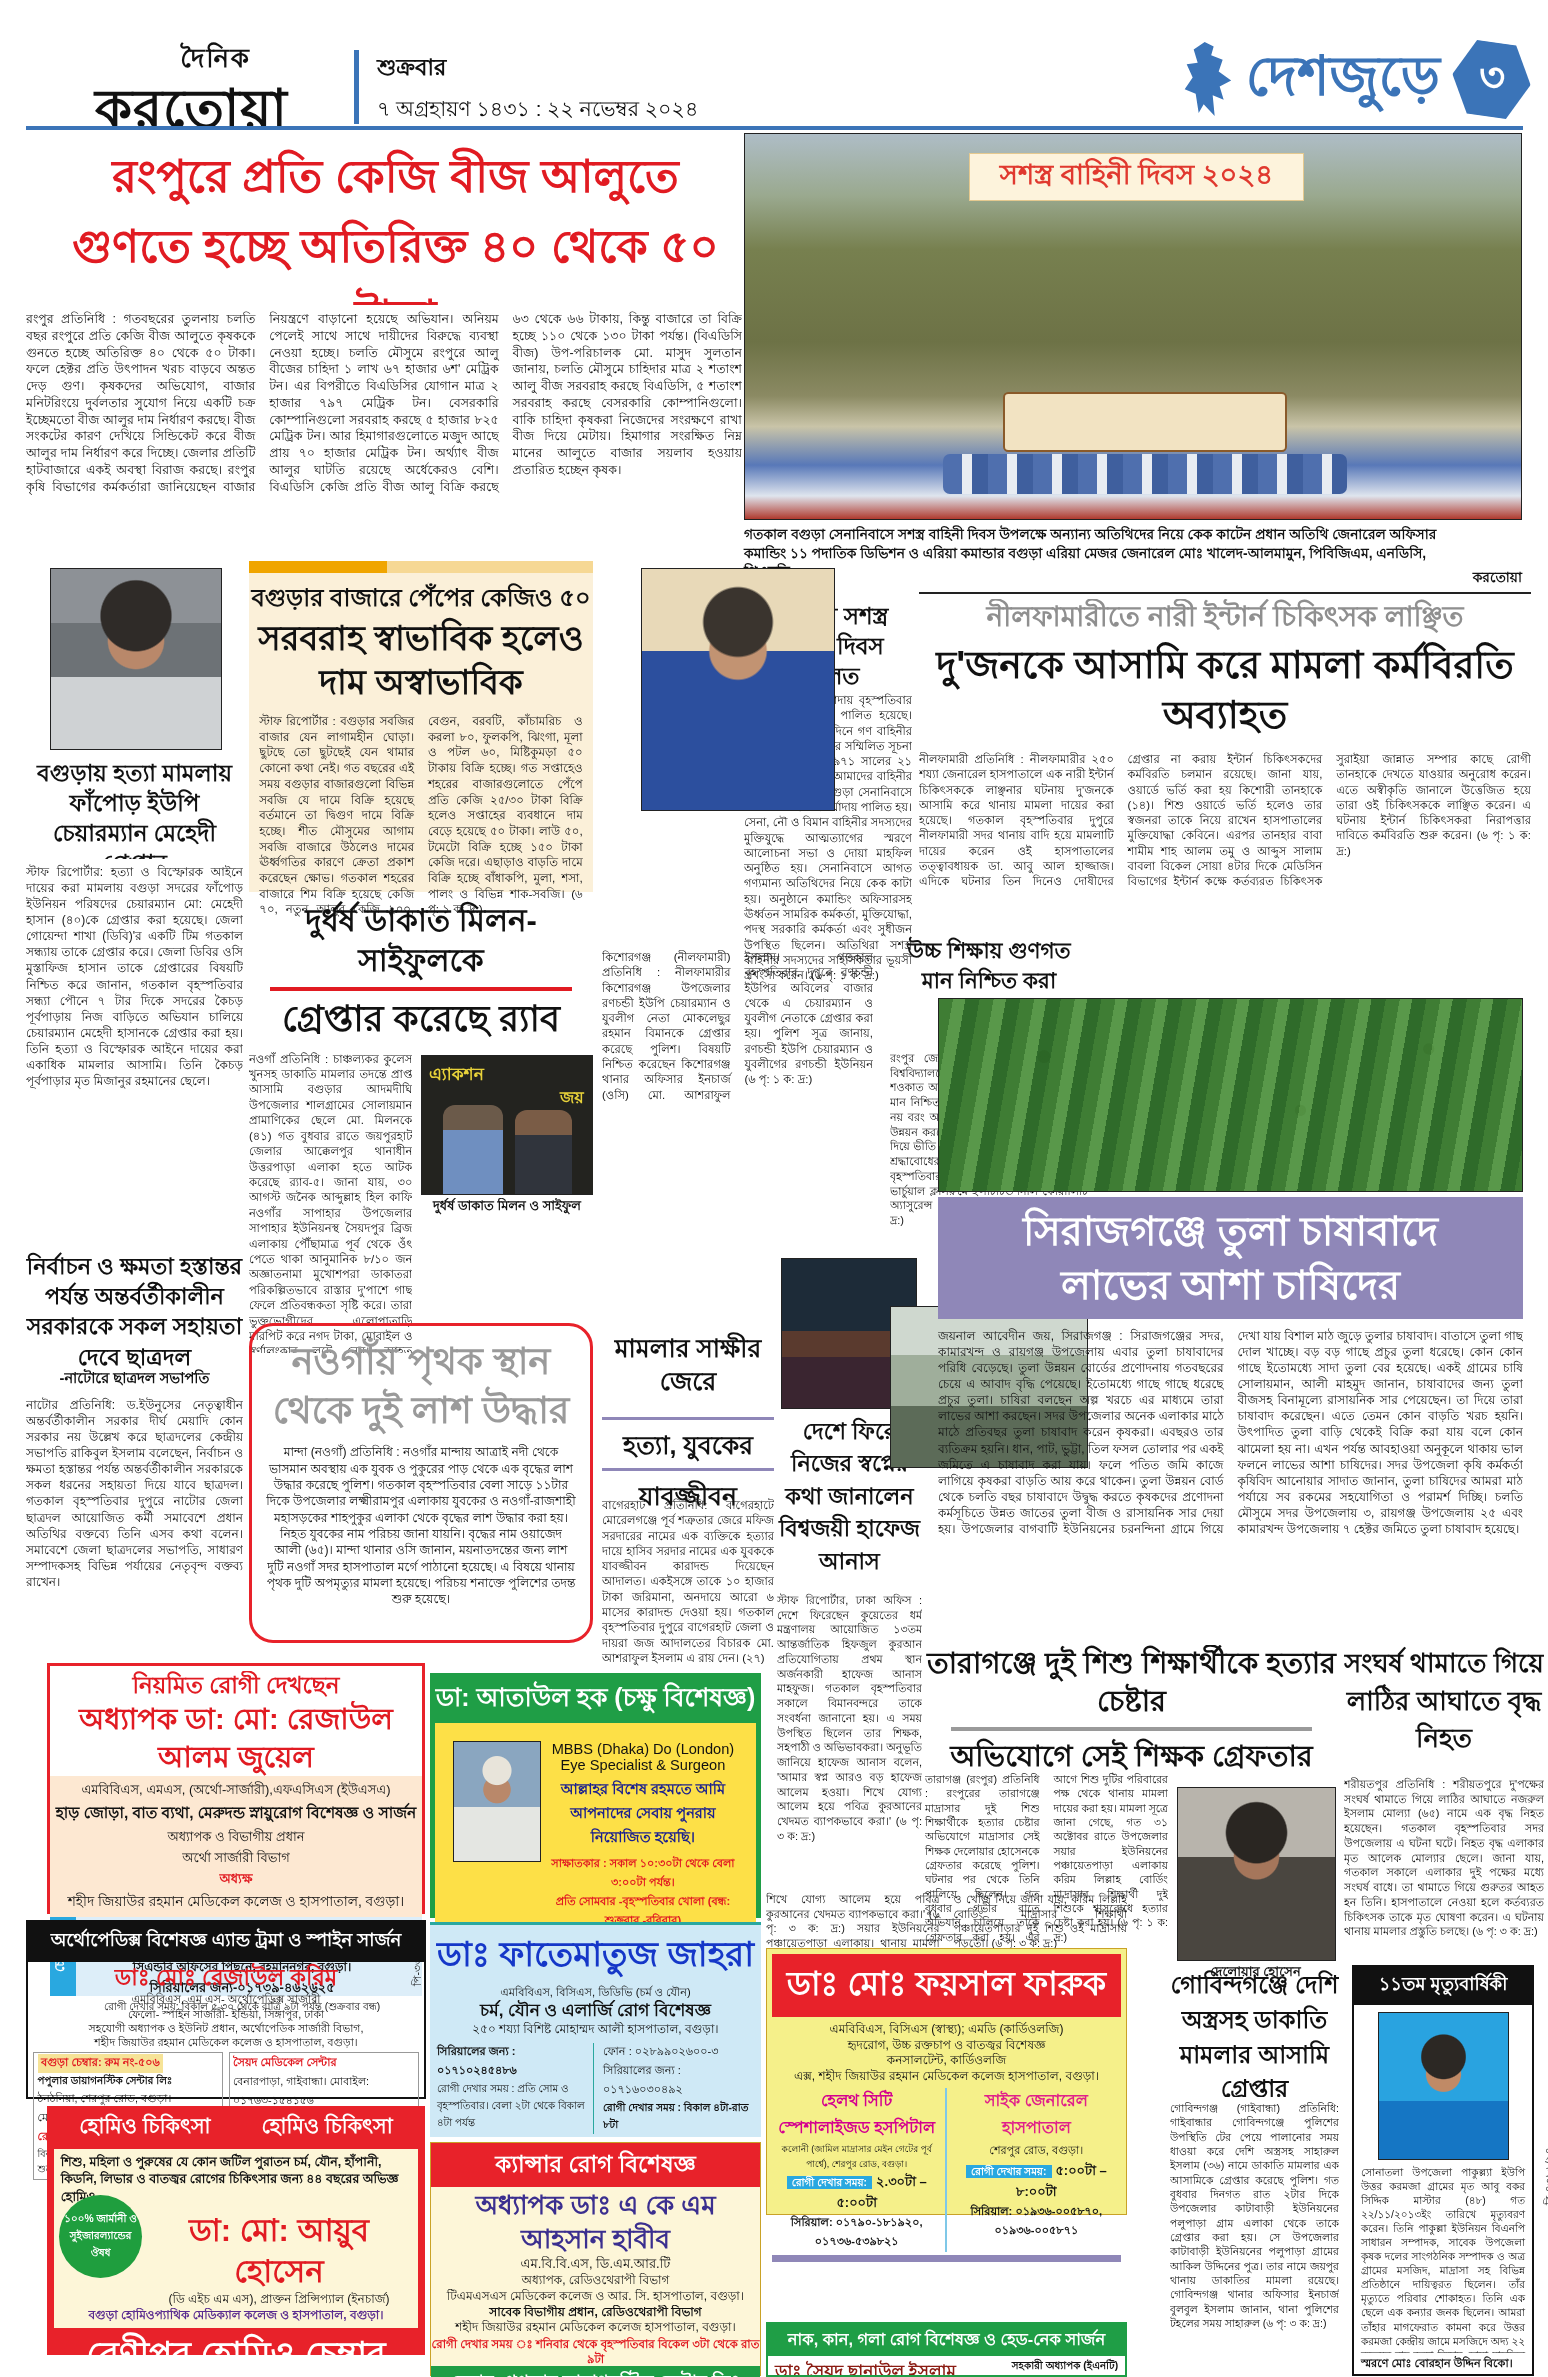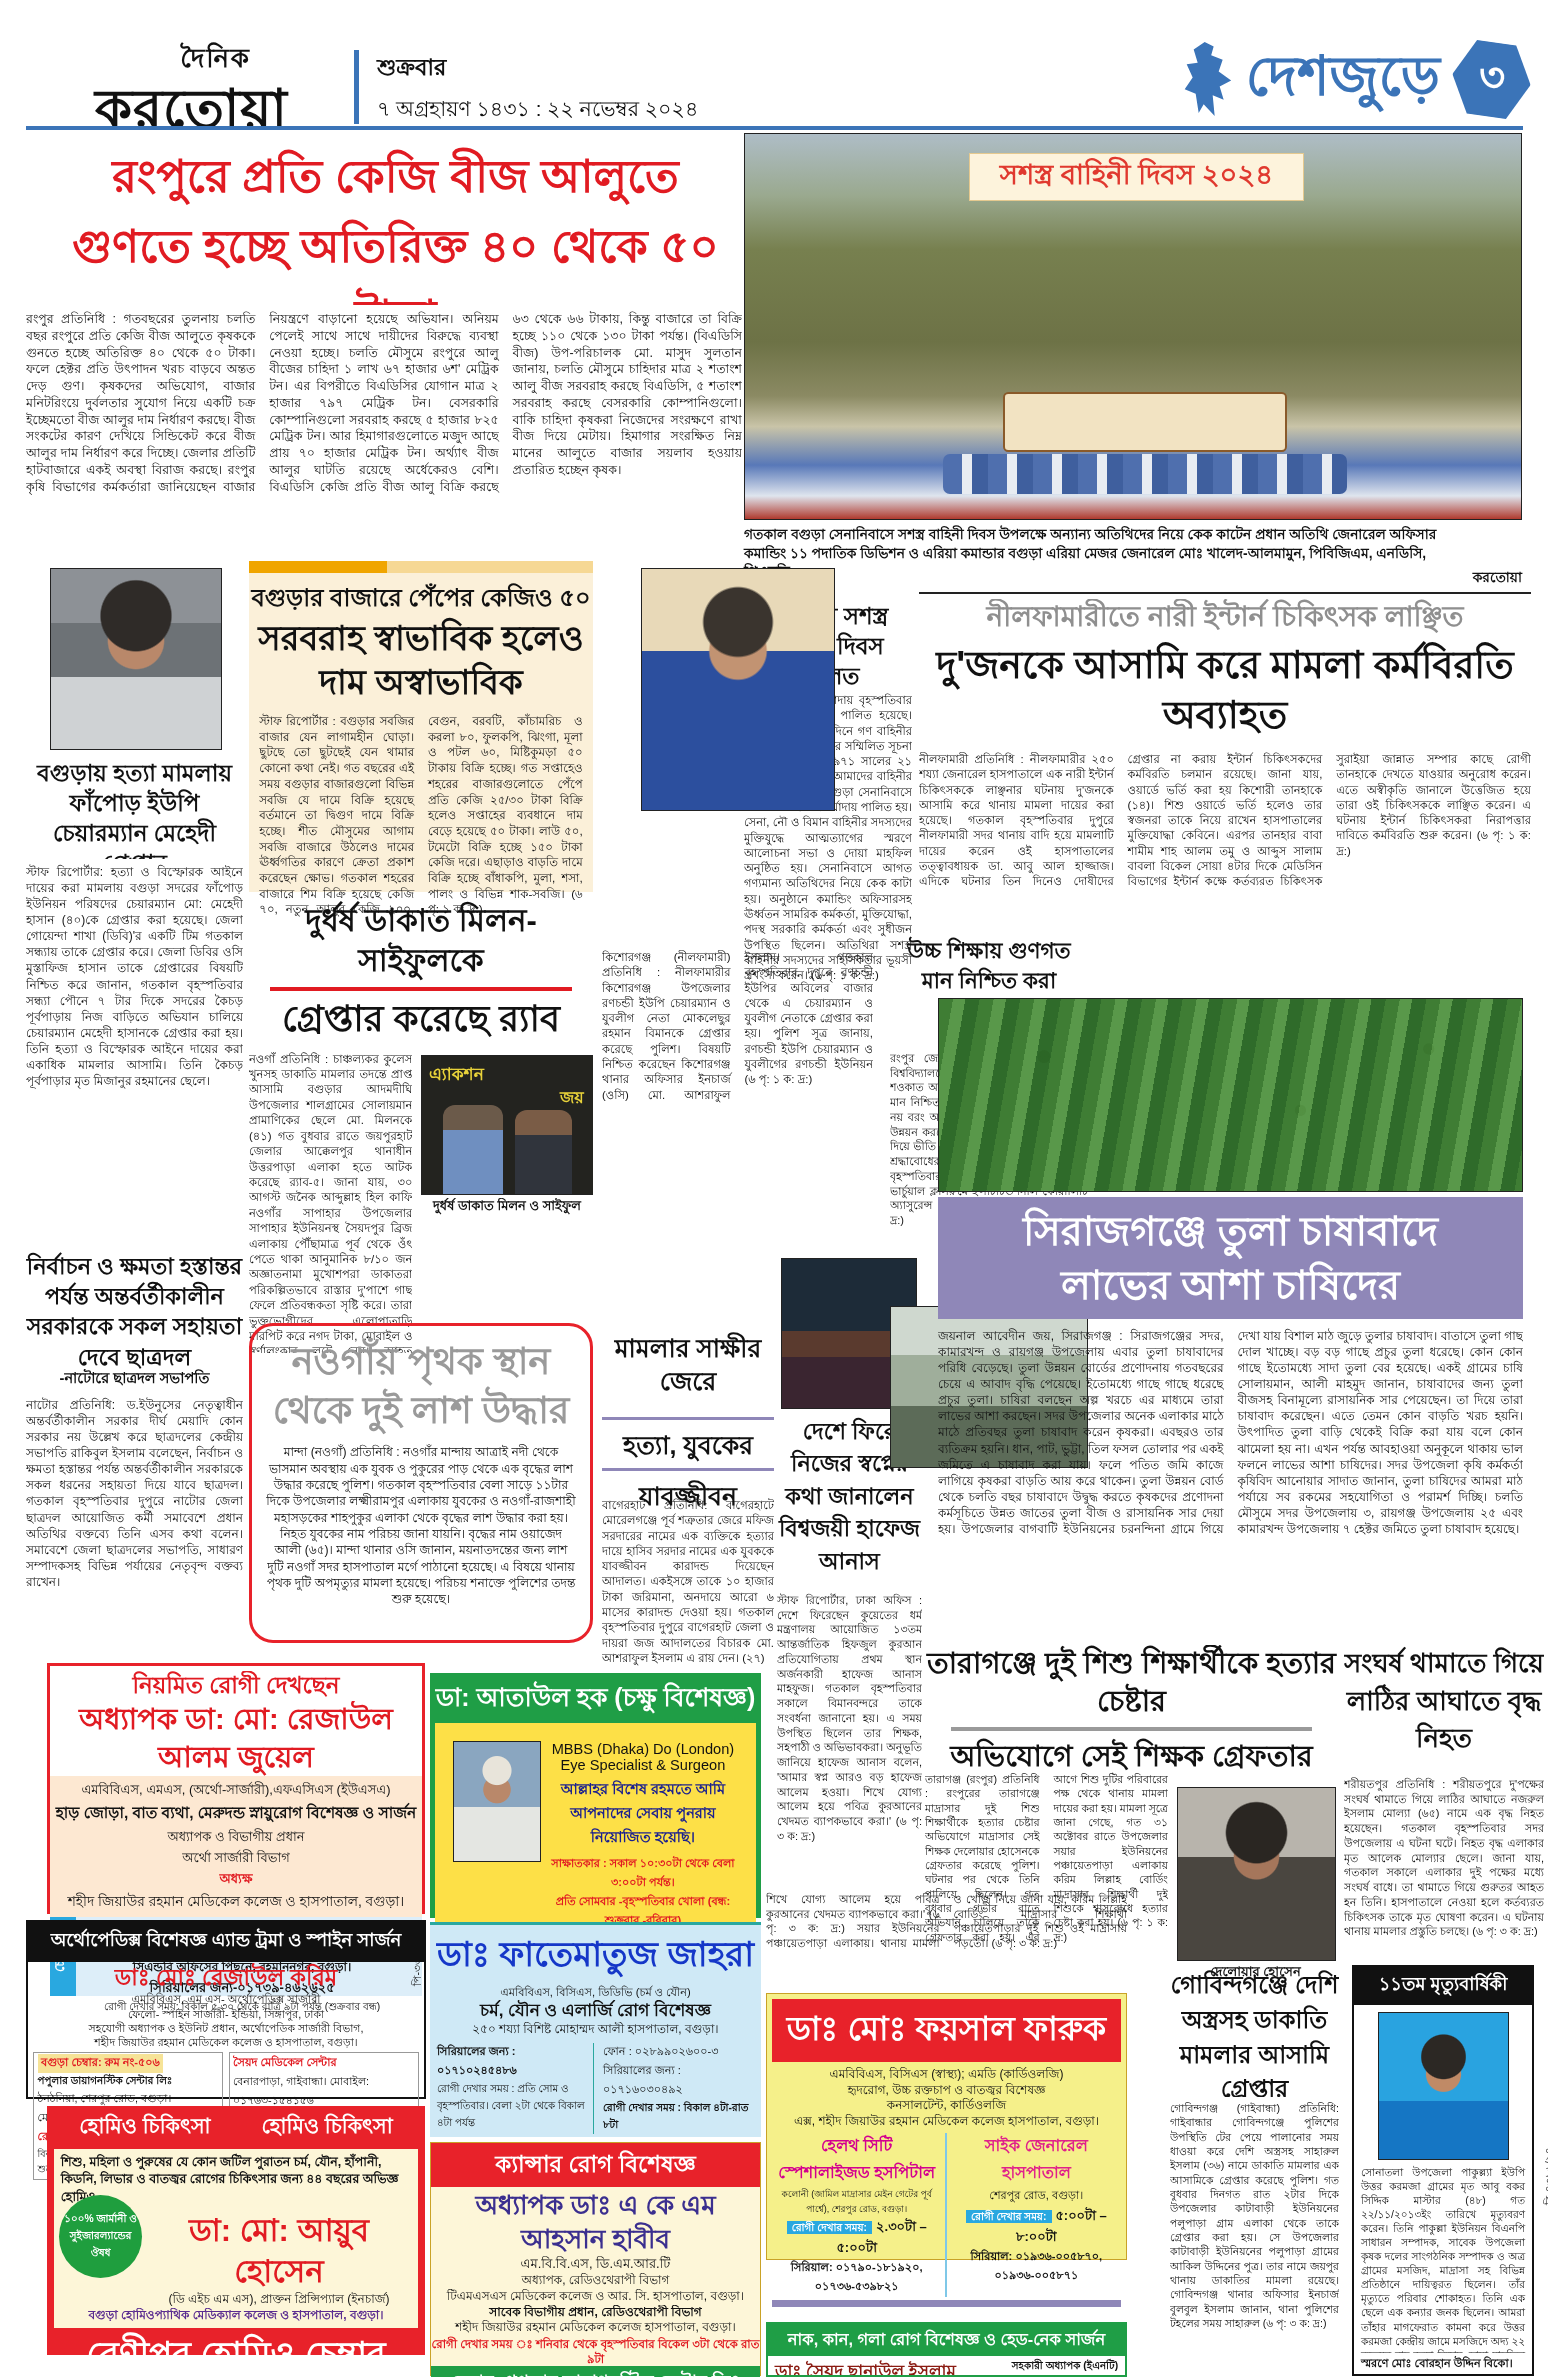--- a/index.html
+++ b/index.html
@@ -263,21 +263,21 @@
     <div class="hc" style="font-size:12px;font-weight:normal;">টিএমএসএস মেডিকেল কলেজ ও আর. সি. হাসপাতাল, বগুড়া।</div>
     <div class="hc" style="font-size:12px;font-weight:bold;">সাবেক বিভাগীয় প্রধান, রেডিওথেরাপী বিভাগ</div>
     <div class="hc" style="font-size:12px;font-weight:normal;">শহীদ জিয়াউর রহমান মেডিকেল কলেজ হাসপাতাল, বগুড়া।</div>
     <div class="hc red" style="font-size:11.6px;">রোগী দেখার সময় ঃ শনিবার থেকে বৃহস্পতিবার বিকেল ৩টা থেকে রাত ৯টা</div>
     <div style="background:#1f9e46;color:#fff;text-align:center;padding:2.6px 0 4.3px 0;">
       <div style="font-size:18px;font-weight:bold;">চেম্বার: পপুলার ডায়াগনস্টিক সেন্টার লিঃ</div>
 
     </div>
   </div>
 
-  <div class="abs adbox" style="left:766px;top:1993px;width:361px;height:267px;background:#f5f08a;border:1.7px solid #c9a227;">
+  <div class="abs adbox" style="left:766px;top:1948px;width:361px;height:267px;background:#f5f08a;border:1.7px solid #c9a227;">
     <div style="background:#e8222a;color:#fff;text-align:center;font-size:33px;font-weight:bold;padding:3.4px 0;margin:5.2px;">ডাঃ মোঃ ফয়সাল ফারুক</div>
     <div class="hc" style="font-size:12px;font-weight:normal;">এমবিবিএস, বিসিএস (স্বাস্থ্য); এমডি (কার্ডিওলজি)</div>
     <div class="hc" style="font-size:12px;font-weight:normal;">হৃদরোগ, উচ্চ রক্তচাপ ও বাতজ্বর বিশেষজ্ঞ</div>
     <div class="hc" style="font-size:12px;font-weight:normal;">কনসালটেন্ট, কার্ডিওলজি</div>
     <div class="hc" style="font-size:12px;font-weight:normal;">এক্স, শহীদ জিয়াউর রহমান মেডিকেল কলেজ হাসপাতাল, বগুড়া।</div>
     <div style="display:flex;gap:6.9px;padding:3.4px 6.9px;">
       <div style="flex:1;text-align:center;border-right:2.6px solid #7fc8e8;padding-right:5.2px;">
         <div style="font-size:16.3px;font-weight:bold;color:#d4008f;">হেলথ সিটি স্পেশালাইজড হসপিটাল</div>
         <div style="font-size:9px;">কলোনী (জামিল মাদ্রাসার মেইন গেটের পূর্ব পার্শ্বে), শেরপুর রোড, বগুড়া।</div>
         <div><span style="background:#29a8e0;color:#fff;font-size:10.3px;font-weight:bold;padding:0.9px 5.2px;">রোগী দেখার সময়:</span>

